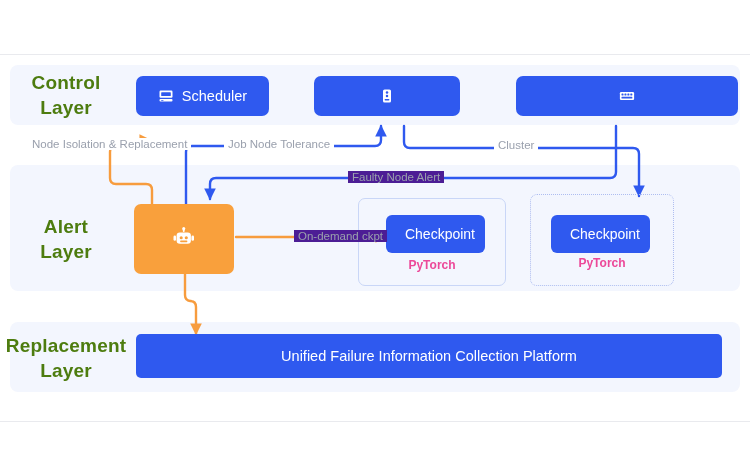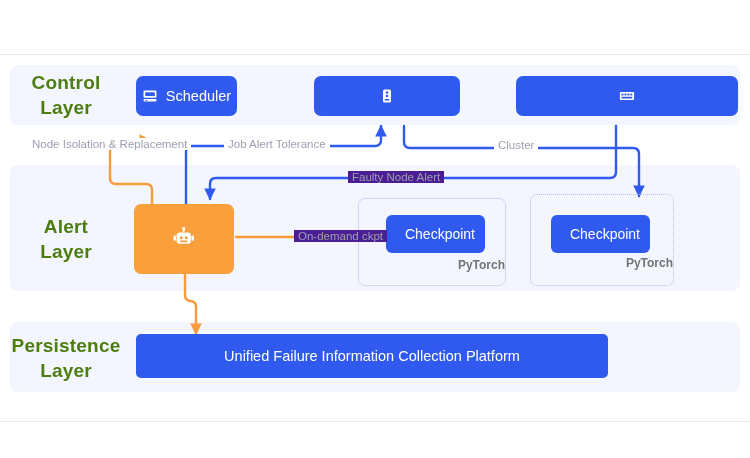--- a/index.html
+++ b/index.html
@@ -28,22 +28,22 @@
   .icon svg{display:block;}
 
   
   .agentbox{position:absolute;background:#f9a03c;border-radius:7px;
             display:flex;align-items:center;justify-content:center;}
 
   
   .frame{position:absolute;border-radius:7px;background:transparent;}
   .frame.solid{border:1px solid #c9d6f7;}
   .frame.dotted{border:1.5px dotted #aebdf0;}
-  .frame-cap{position:absolute;color:#737373;font-size:12px;font-weight:bold;
-             text-align:right;width:100%;}
+  .frame-cap{position:absolute;color:#ec4899;font-size:12px;font-weight:bold;
+             text-align:center;width:100%;}
 
   
   .ckpt{position:absolute;background:#2f59ef;border-radius:6px;color:#fff;
         font-size:14px;display:flex;align-items:center;justify-content:center;padding-left:9px;}
 
   
   .platform{position:absolute;background:#2f59ef;border-radius:5px;color:#fff;
             font-size:14.5px;display:flex;align-items:center;justify-content:center;}
 
   
@@ -101,25 +101,25 @@
     <div>Control</div>
     <div>Layer</div>
   </div>
 
   <div class="band-label" style="left:10px;top:214px;width:112px;">
     <div>Alert</div>
     <div>Layer</div>
   </div>
 
   <div class="band-label" style="left:4px;top:333px;width:124px;">
-    <div>Persistence</div>
+    <div>Replacement</div>
     <div>Layer</div>
   </div>
 
-  <div class="pill" style="left:136px;top:76px;width:101px;height:40px;">
+  <div class="pill" style="left:136px;top:76px;width:133px;height:40px;">
     <span class="icon">
       <svg width="16" height="16" viewBox="0 0 16 16">
         <rect x="1.5" y="2.5" width="13" height="7.2" rx="1.2" fill="#fff"></rect>
         <rect x="3.2" y="4.2" width="9.6" height="3.8" rx="0.6" fill="#2f59ef"></rect>
         <rect x="1.5" y="11" width="13" height="2.6" rx="1" fill="#fff"></rect>
         <rect x="3" y="11.9" width="2.6" height="0.9" rx="0.45" fill="#2f59ef"></rect>
       </svg>
     </span>
     <span class="lbl">Scheduler</span>
   </div>
@@ -166,25 +166,25 @@
   <div class="frame solid" style="left:358px;top:198px;width:146px;height:86px;">
     <div class="frame-cap" style="top:59px;">PyTorch</div>
   </div>
   <div class="ckpt" style="left:386px;top:215px;width:90px;height:38px;">Checkpoint</div>
 
   <div class="frame dotted" style="left:530px;top:194px;width:142px;height:90px;">
     <div class="frame-cap" style="top:61px;">PyTorch</div>
   </div>
   <div class="ckpt" style="left:551px;top:215px;width:90px;height:38px;">Checkpoint</div>
 
-  <div class="platform" style="left:136px;top:334px;width:472px;height:44px;text-align:center;">Unified Failure Information Collection Platform</div>
+  <div class="platform" style="left:136px;top:334px;width:586px;height:44px;text-align:center;">Unified Failure Information Collection Platform</div>
 
   <div class="elabel chip" style="left:28px;top:138px;">Node Isolation &amp; Replacement</div>
 
-  <div class="elabel chip" style="left:224px;top:138px;">Job Alert Tolerance</div>
+  <div class="elabel chip" style="left:224px;top:138px;">Job Node Tolerance</div>
 
   <div class="elabel chip" style="left:494px;top:139px;">Cluster</div>
 
   <div class="elabel chip onband" style="left:348px;top:171px;">Faulty Node Alert</div>
 
   <div class="elabel chip onband" style="left:254px;top:230px;margin-left:40px;">On-demand ckpt</div>
 
 </div>
 
 </body></html>

